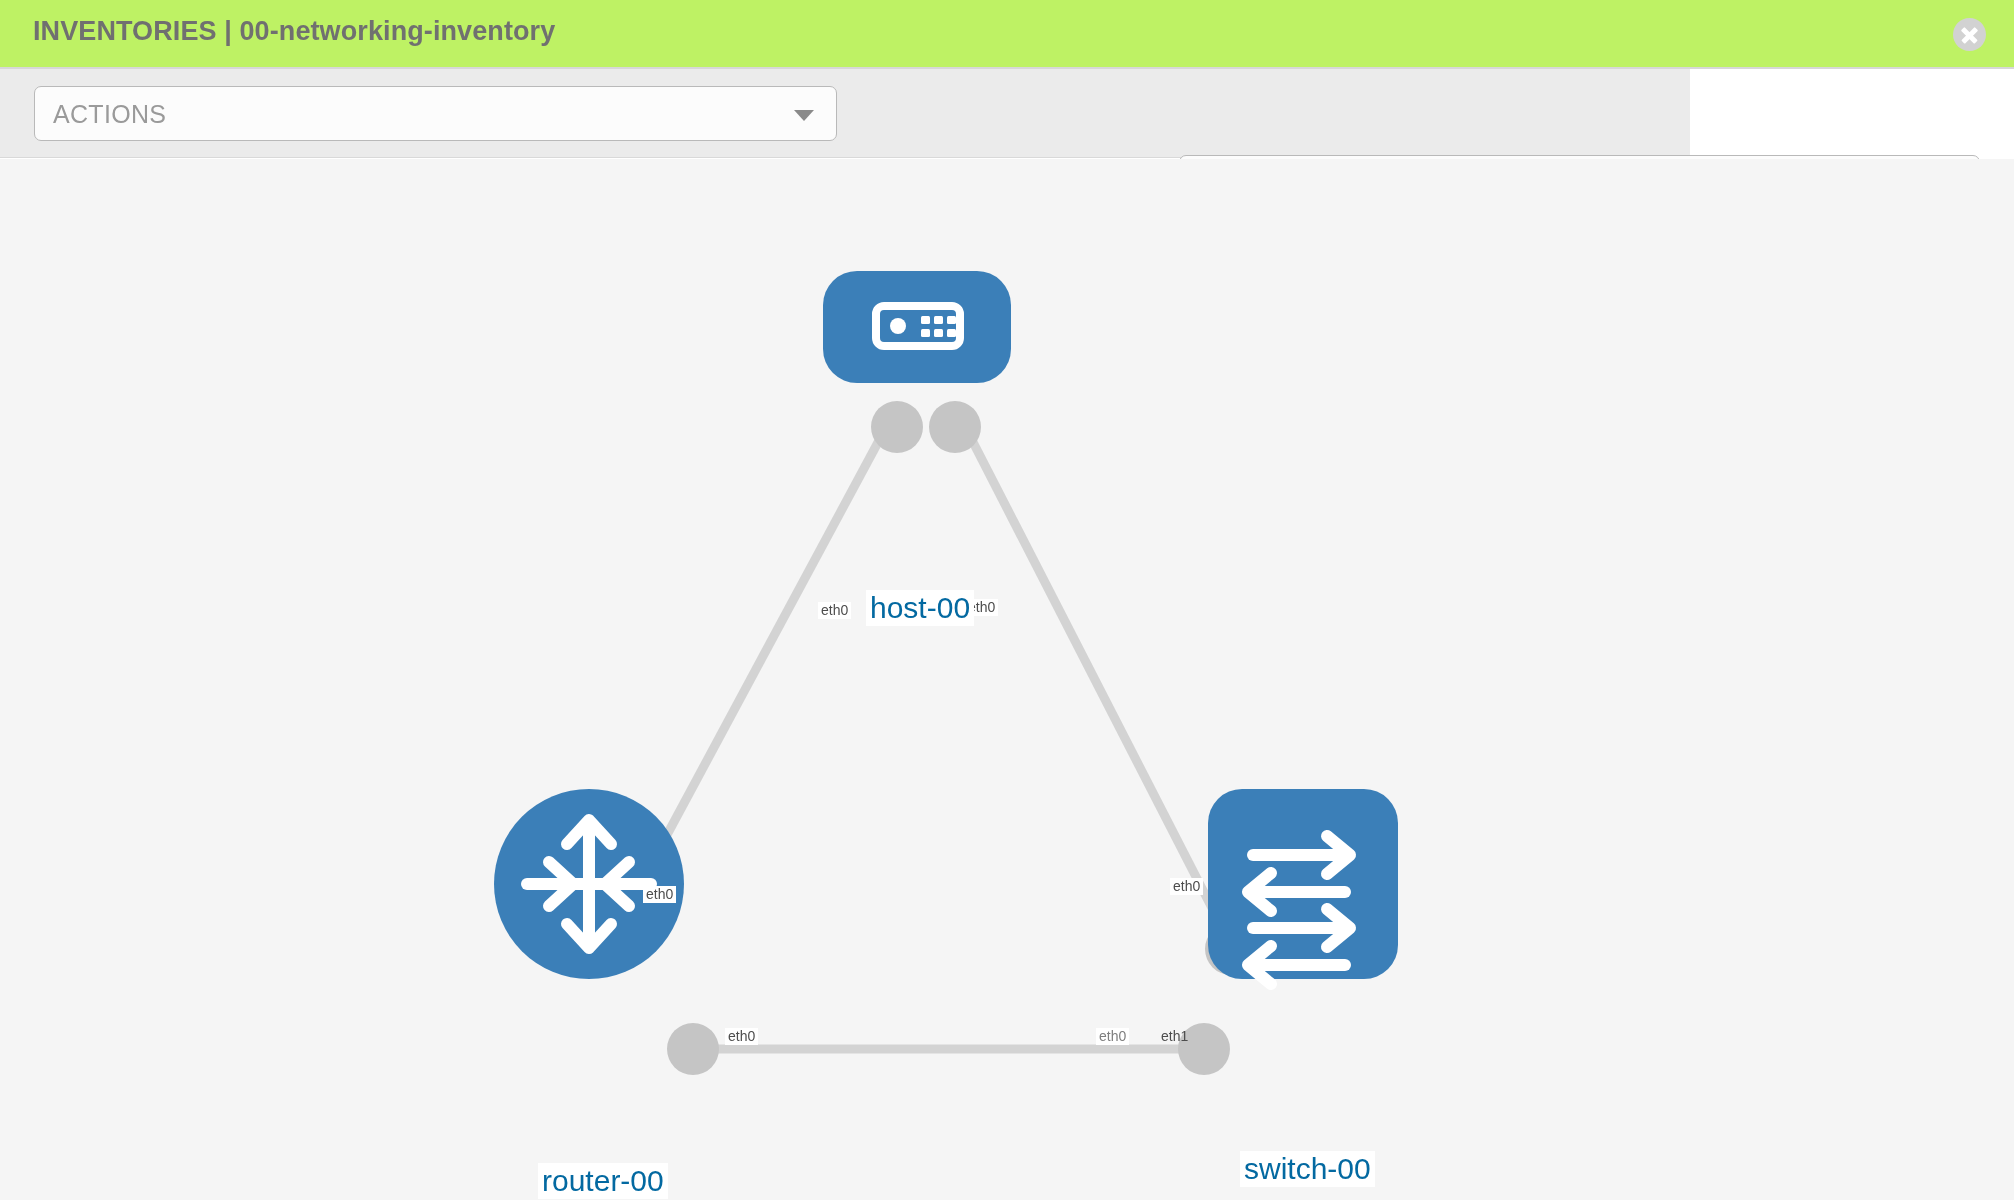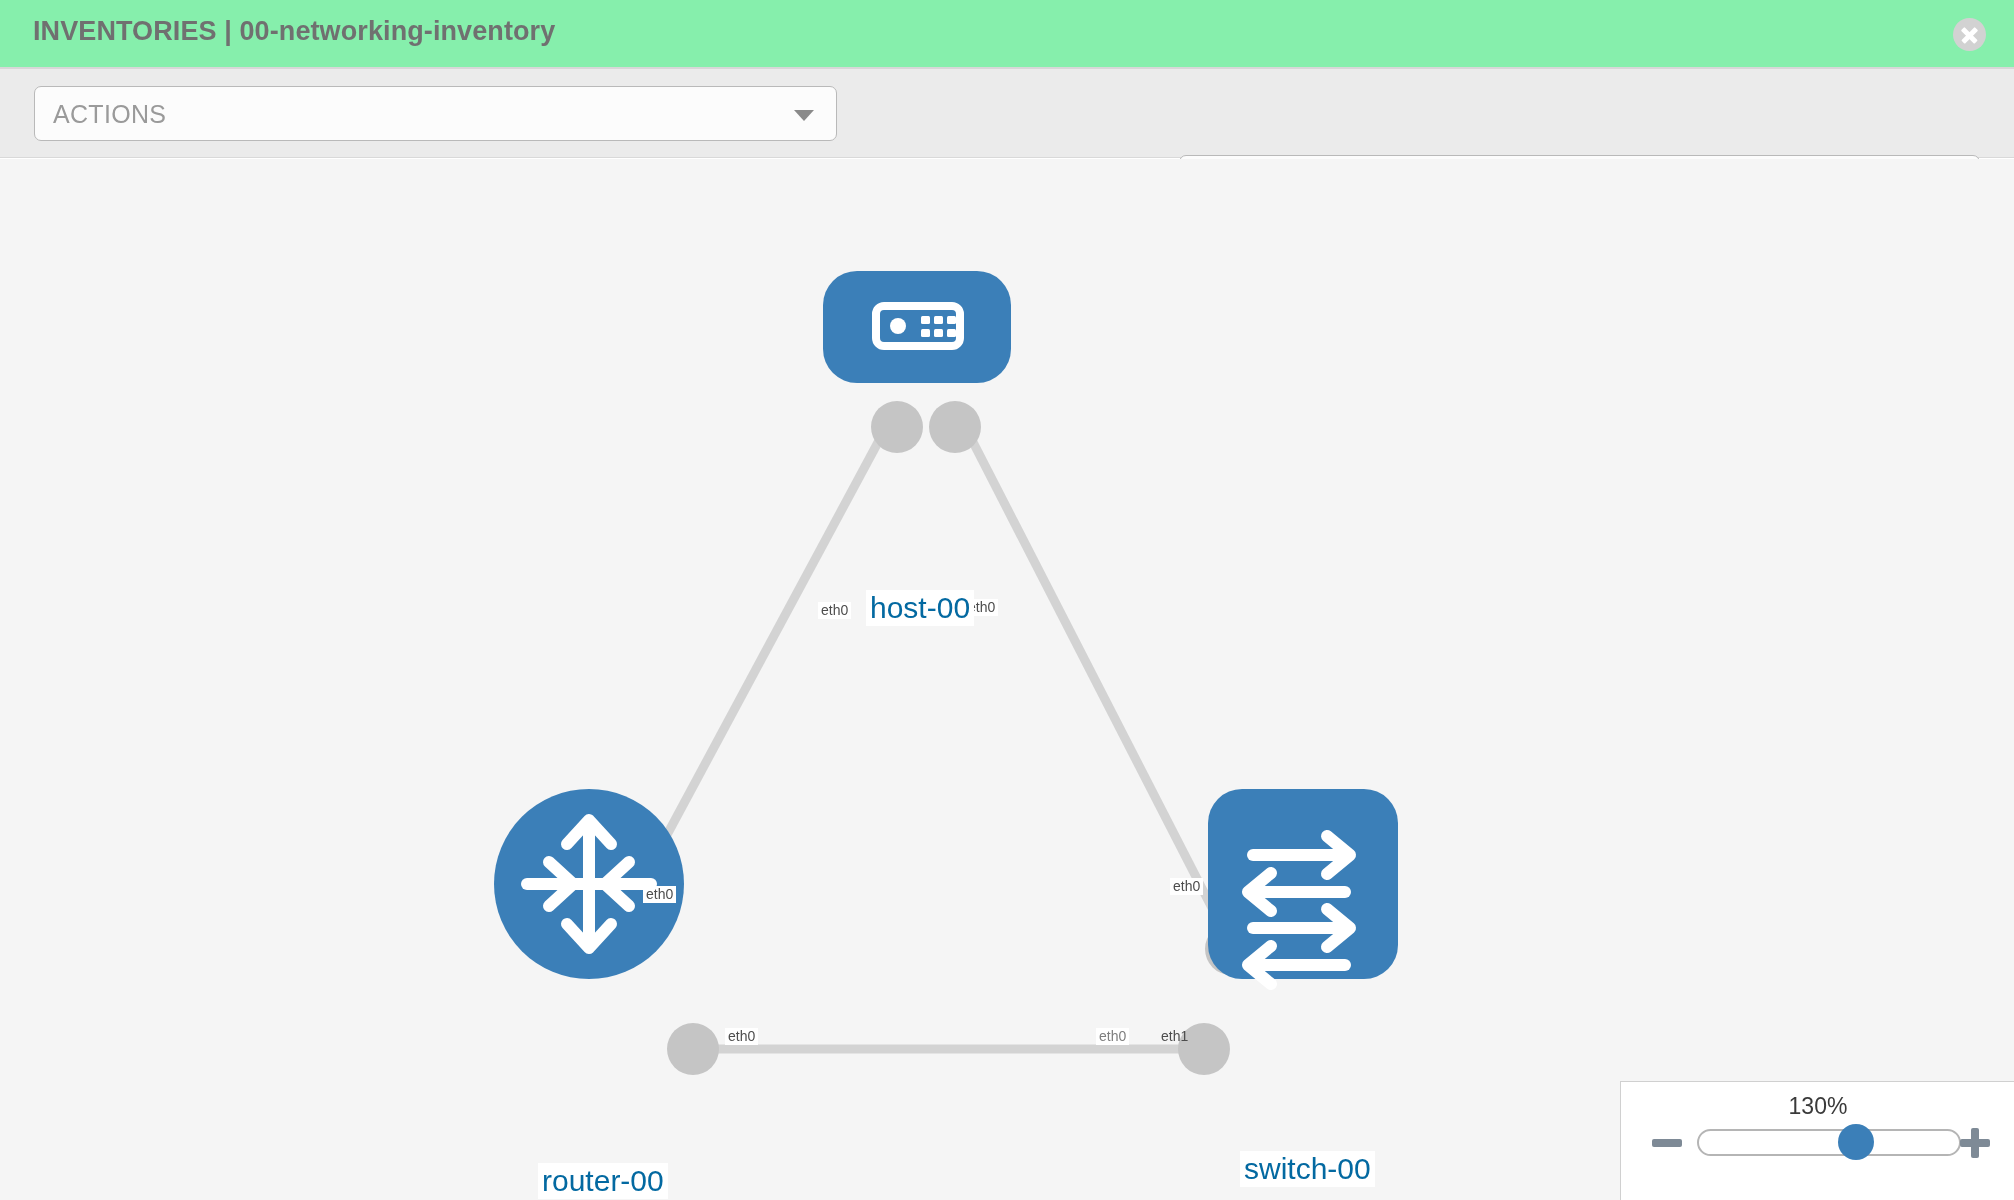--- a/index.html
+++ b/index.html
@@ -20,21 +20,21 @@
     height: 1200px;
     background: #ffffff;
   }
 
   
   .header {
     position: absolute;
     left: 0; top: 0;
     width: 2014px;
     height: 69px;
-    background: #86efac;
+    background: #bef264;
     border-bottom: 2px solid #d7d7d7;
   }
   .header-title {
     position: absolute;
     left: 33px;
     top: 16px;
     font-size: 27px;
     font-weight: bold;
     color: #707070;
     letter-spacing: 0.1px;
@@ -59,21 +59,21 @@
     background: #ffffff;
     border-radius: 1px;
   }
   .close-btn .x1 { transform: rotate(45deg); }
   .close-btn .x2 { transform: rotate(-45deg); }
 
   
   .toolbar {
     position: absolute;
     left: 0; top: 69px;
-    width: 2014px;
+    width: 1690px;
     height: 89px;
     background: #ebebeb;
     border-bottom: 1px solid #d9d9d9;
   }
   .actions-select {
     position: absolute;
     left: 34px;
     top: 17px;
     width: 803px;
     height: 55px;
@@ -337,27 +337,15 @@
     <div class="edge-label" style="left:643px; top:727px;">eth0</div>
     <div class="edge-label" style="left:1170px; top:719px;">eth0</div>
     <div class="edge-label" style="left:725px; top:869px;">eth0</div>
     <div class="edge-label faded" style="left:1096px; top:869px;">eth0</div>
     <div class="edge-label" style="left:1115px; top:869px; background:transparent;padding-left:46px;">eth1</div>
 
     <div class="node-label" style="left:866px; top:431px;">host-00</div>
     <div class="node-label" style="left:525px; top:1004px;margin-left:13px;">router-00</div>
     <div class="node-label" style="left:1240px; top:992px;">switch-00</div>
 
-    <div class="zoom-panel" style="left:1620px; top:922px;">
-      <div class="zoom-value">130%</div>
-      <div class="zoom-minus">
-        <span class="bar-h"></span>
-      </div>
-      <div class="zoom-track"></div>
-      <div class="zoom-thumb" style="left: 217.36px;"></div>
-      <div class="zoom-plus">
-        <span class="bar-h"></span>
-        <span class="bar-v"></span>
-      </div>
-    </div>
 
   </div>
 </div>
 
 </body></html>

